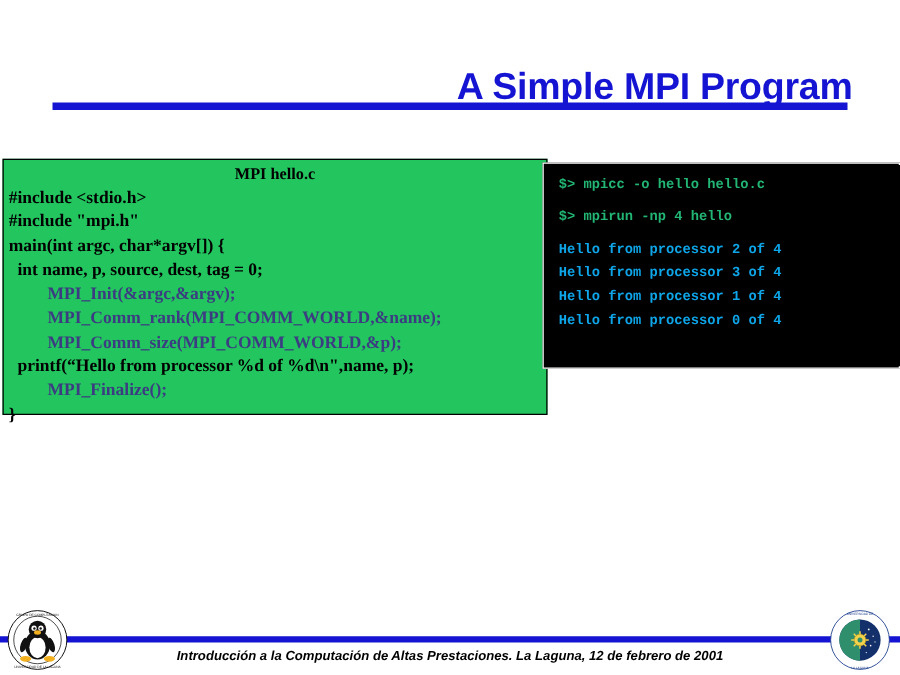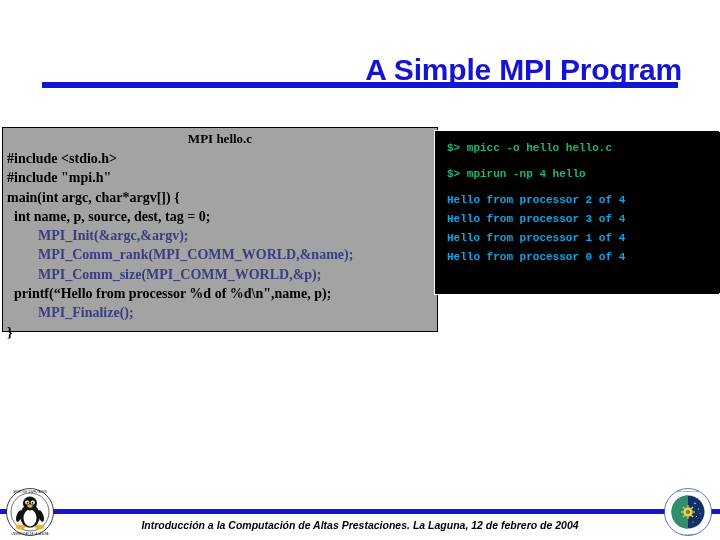--- a/index.html
+++ b/index.html
@@ -45,21 +45,21 @@
     background: #1414d2;
   }
 
   
   .code-panel {
     position: absolute;
     left: 2px;
     top: 127px;
     width: 436px;
     height: 205px;
-    background: #a3a3a3;
+    background: #22c55e;
     border: 1px solid #000000;
     box-sizing: border-box;
   }
   .code-caption {
     text-align: center;
     font-family: "Liberation Serif", serif;
     font-weight: bold;
     font-size: 13px;
     color: #000000;
     padding: 2px 0 2px 0;
@@ -170,21 +170,21 @@
     <div class="code-caption">MPI hello.c</div>
     <div class="code-lines" id="code-lines"><div class="code-line">#include &lt;stdio.h&gt;</div><div class="code-line">#include "mpi.h"</div><div class="code-line">main(int argc, char*argv[]) {</div><div class="code-line">  int name, p, source, dest, tag = 0;</div><div class="code-line mpi">  MPI_Init(&amp;argc,&amp;argv);</div><div class="code-line mpi">  MPI_Comm_rank(MPI_COMM_WORLD,&amp;name);</div><div class="code-line mpi">  MPI_Comm_size(MPI_COMM_WORLD,&amp;p);</div><div class="code-line">  printf(“Hello from processor %d of %d\n",name, p);</div><div class="code-line mpi">  MPI_Finalize();</div><div class="code-line">}</div></div>
   </div>
 
   <div class="terminal-frame"></div>
   <div class="terminal">
     <div class="term-lines" id="term-lines"><div class="term-line cmd">$&gt; mpicc -o hello hello.c</div><div class="term-line cmd">$&gt; mpirun -np 4 hello</div><div class="term-line out">Hello from processor 2 of 4</div><div class="term-line out">Hello from processor 3 of 4</div><div class="term-line out">Hello from processor 1 of 4</div><div class="term-line out">Hello from processor 0 of 4</div></div>
   </div>
 
   <div class="footer-rule"></div>
-  <div class="footer-text">Introducción a la Computación de Altas Prestaciones. La Laguna, 12 de febrero de 2004</div>
+  <div class="footer-text">Introducción a la Computación de Altas Prestaciones. La Laguna, 12 de febrero de 2001</div>
 
   <div class="logo-left">
     <svg viewBox="0 0 100 100" width="50" height="50" aria-hidden="true">
       <circle cx="50" cy="50" r="47" fill="#ffffff" stroke="#111111" stroke-width="1.6"></circle>
       <circle cx="50" cy="50" r="38" fill="#ffffff" stroke="#111111" stroke-width="1.2"></circle>
       <g fill="#111111" font-size="5.2" font-family="Liberation Sans, sans-serif">
         <text x="50" y="11" text-anchor="middle">GRUPO DE COMPUTACION</text>
         <text x="50" y="95" text-anchor="middle">UNIVERSIDAD DE LA LAGUNA</text>
       </g>
 

